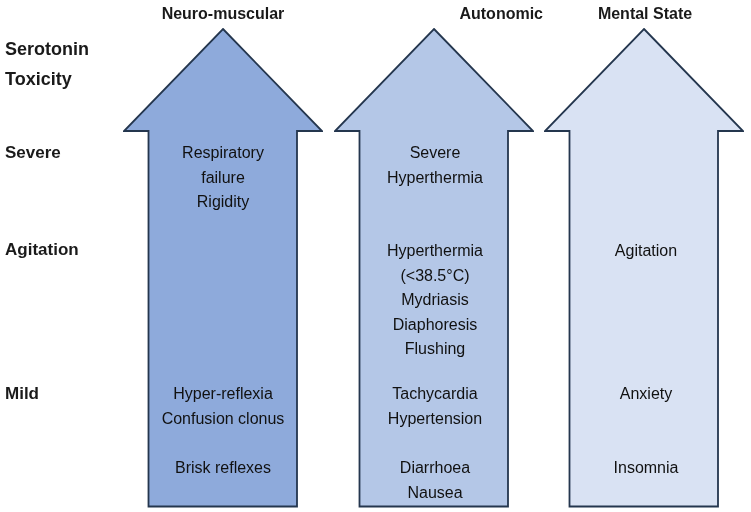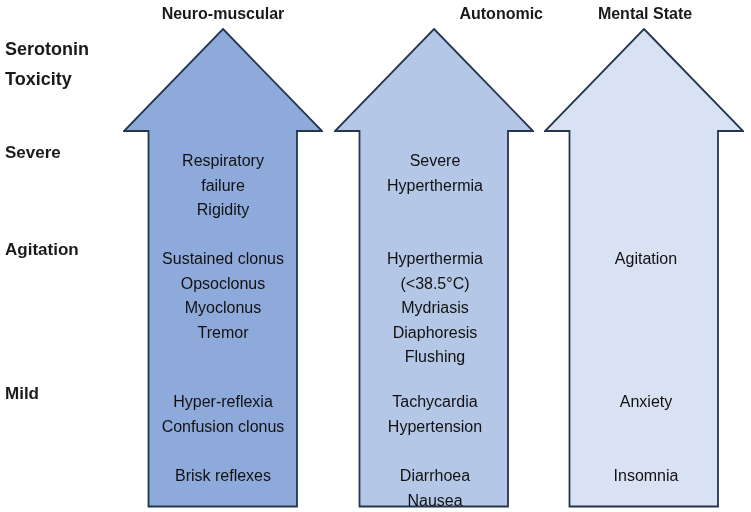--- a/index.html
+++ b/index.html
@@ -65,21 +65,20 @@
 
   
   .band {
     position: absolute;
     width: 190px;
     text-align: center;
     font-size: 16px;
     line-height: 24.5px;
     white-space: pre-line;
     color: #111111;
-    margin-top: 8px;
   }
   .band.c1 { left: 128px; }
   .band.c2 { left: 340px; }
   .band.c3 { left: 551px; }
   .band.severe   { top: 141px; }
   .band.moderate { top: 239px; }
   .band.mild     { top: 382px; }
   .band.common   { top: 456px; }
 </style>
 </head>
@@ -106,24 +105,20 @@
   <svg class="arrow a2" viewBox="0 0 200 480">
     <polygon points="100,1 199,103 174,103 174,478.5 25.5,478.5 25.5,103 1,103" stroke-width="1.8" stroke-linejoin="miter" fill="#B4C7E7" stroke="#24364E"></polygon>
   </svg>
   <svg class="arrow a3" viewBox="0 0 200 480">
     <polygon points="100,1 199,103 174,103 174,478.5 25.5,478.5 25.5,103 1,103" stroke-width="1.8" stroke-linejoin="miter" fill="#D9E2F3" stroke="#24364E"></polygon>
   </svg>
 
   <div class="band c1 severe">Respiratory
 failure
 Rigidity</div>
-  <div class="band c1 moderate">Sustained clonus
-Opsoclonus
-Myoclonus
-Tremor</div>
   <div class="band c1 mild">Hyper-reflexia
 Confusion clonus</div>
   <div class="band c1 common">Brisk reflexes</div>
 
   <div class="band c2 severe">Severe
 Hyperthermia</div>
   <div class="band c2 moderate">Hyperthermia
 (&lt;38.5°C)
 Mydriasis
 Diaphoresis

